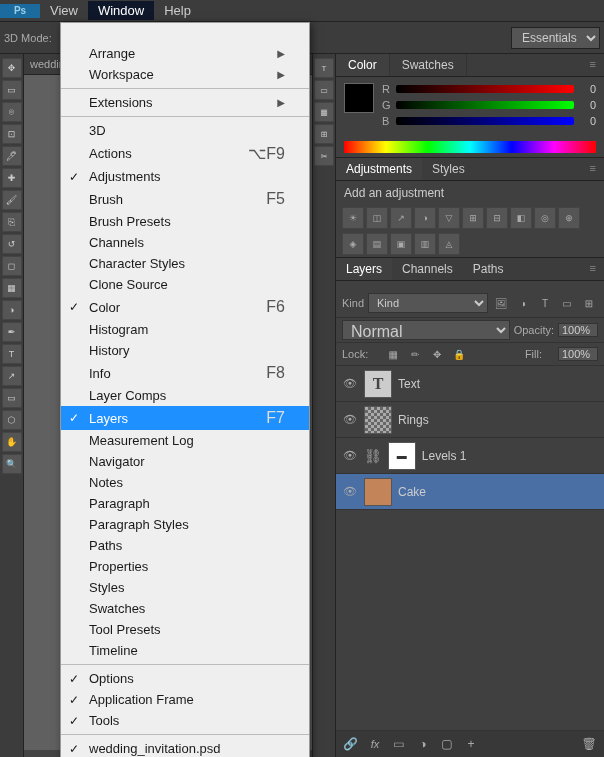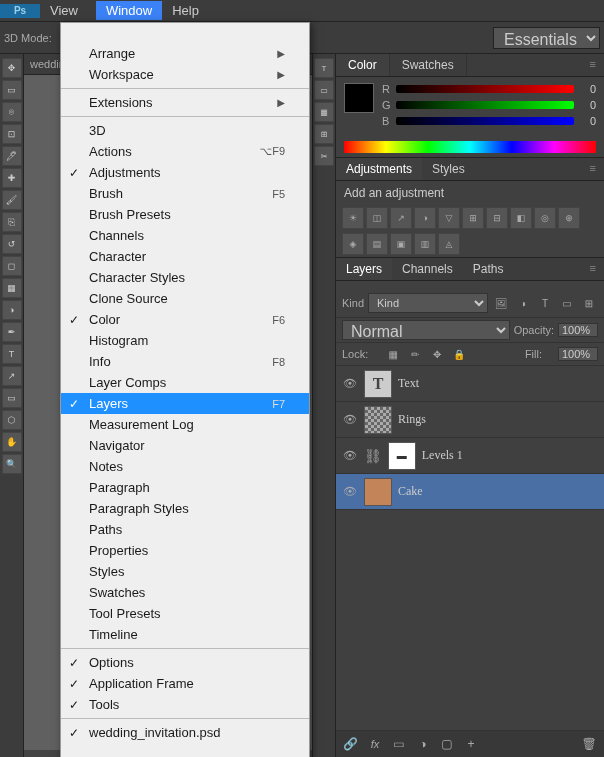--- a/index.html
+++ b/index.html
@@ -24,23 +24,22 @@
       position: relative;
       z-index: 100;
     }
     .menubar-item {
       padding: 2px 10px;
       color: #ccc;
       font-size: 13px;
       cursor: pointer;
     }
     .menubar-item.window-active {
-      background: #3b82f6;
+      background: #0f172a;
       color: white;
-      margin-left: 8px;
     }
 
     
     .toolbar {
       background: #3c3c3c;
       height: 32px;
       display: flex;
       align-items: center;
       padding: 0 4px;
       gap: 4px;
@@ -55,21 +54,21 @@
       cursor: pointer;
     }
     .toolbar-label {
       color: #aaa;
       font-size: 11px;
     }
     .toolbar-select {
       background: #555;
       border: 1px solid #222;
       color: #ccc;
-      font-size: 16px;
+      font-size: 12px;
       padding: 2px 6px;
       height: 22px;
     }
 
     
     .main-layout {
       display: flex;
       height: calc(757px - 54px);
     }
 
@@ -390,21 +389,20 @@
       font-weight: bold;
       color: #333;
     }
     .layer-thumb-cake {
       background: #c4845a;
     }
     .layer-name {
       font-size: 12px;
       color: #ccc;
       flex: 1;
-      font-family: Liberation Serif, serif;
     }
 
     
     .layers-bottom {
       display: flex;
       align-items: center;
       padding: 4px 6px;
       gap: 6px;
       border-top: 1px solid #333;
       background: #383838;
@@ -447,21 +445,21 @@
       color: white;
     }
     .menu-item.has-check::before {
       content: '✓';
       position: absolute;
       left: 8px;
       font-size: 12px;
     }
     .menu-item .shortcut {
       color: #555;
-      font-size: 11px;
+      font-size: 16px;
       margin-left: 20px;
     }
     .menu-item.highlighted .shortcut {
       color: #ddd;
     }
     .menu-item .arrow {
       font-size: 10px;
       color: #555;
     }
     .menu-separator {
@@ -760,36 +758,36 @@
     <span>Brush</span>
     <span class="shortcut">F5</span>
   </div>
   <div class="menu-item">
     <span>Brush Presets</span>
   </div>
   <div class="menu-item">
     <span>Channels</span>
   </div>
   <div class="menu-item">
-    <span>Character</span>
-  </div>
-  <div class="menu-item">
     <span>Character Styles</span>
   </div>
   <div class="menu-item">
     <span>Clone Source</span>
   </div>
   <div class="menu-item has-check">
     <span>Color</span>
     <span class="shortcut">F6</span>
   </div>
   <div class="menu-item">
     <span>Histogram</span>
   </div>
   <div class="menu-item">
+    <span>History</span>
+  </div>
+  <div class="menu-item">
     <span>Info</span>
     <span class="shortcut">F8</span>
   </div>
   <div class="menu-item">
     <span>Layer Comps</span>
   </div>
   <div class="menu-item highlighted has-check">
     <span>Layers</span>
     <span class="shortcut">F7</span>
   </div>

